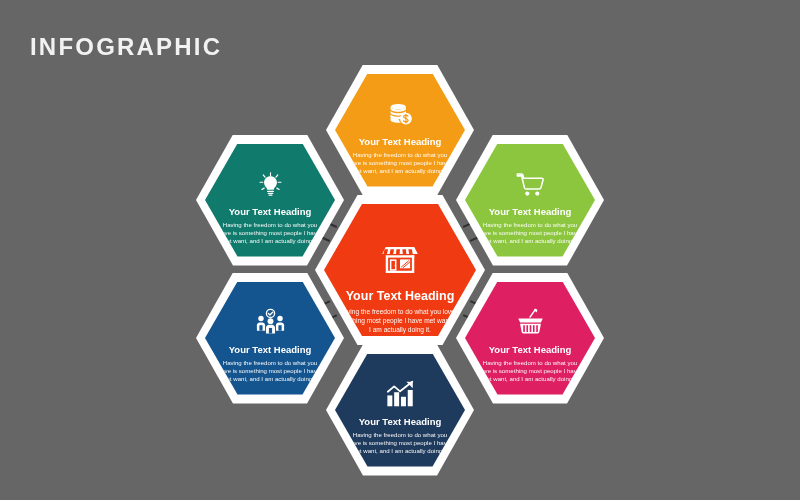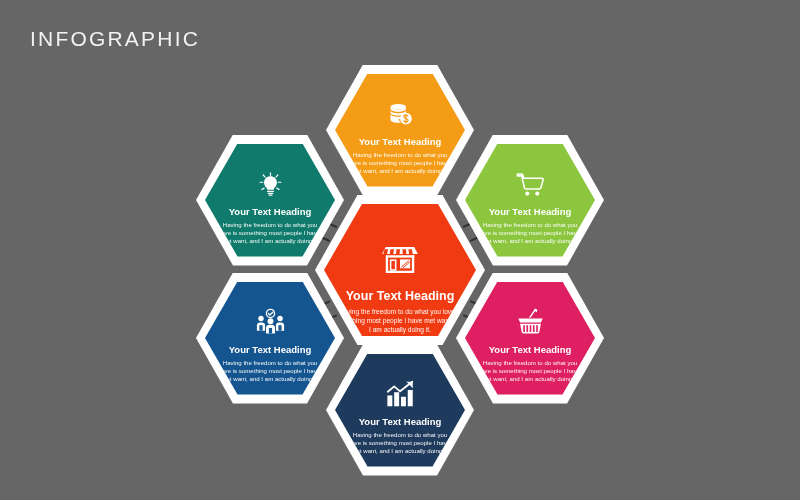--- a/index.html
+++ b/index.html
@@ -8,22 +8,22 @@
     background:#666666;
     font-family:"Liberation Sans","DejaVu Sans",sans-serif;
     overflow:hidden;
     position:relative;
   }
   #stage{position:relative;width:800px;height:500px;}
 
   
   .title-block{position:absolute;left:30px;top:28px;}
   .title-main{
-    font-size:21px;letter-spacing:2.2px;color:#f2f2f2;
-    font-weight:400;line-height:1.05;
+    font-size:24px;letter-spacing:2.2px;color:#f2f2f2;
+    font-weight:700;line-height:1.05;margin-top:6px;
   }
   .title-sub{
     font-size:17px;letter-spacing:2.6px;color:#ededed;
     font-weight:400;margin-top:6px;line-height:1.05;
   }
 
   
   .hex-layer{position:absolute;inset:0;}
   .hex{
     position:absolute;

